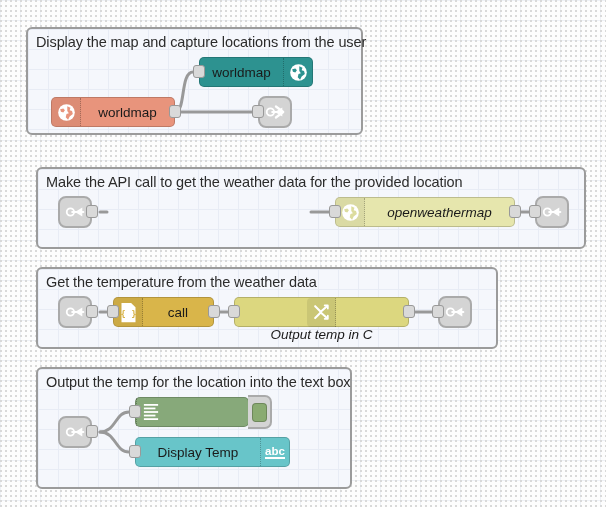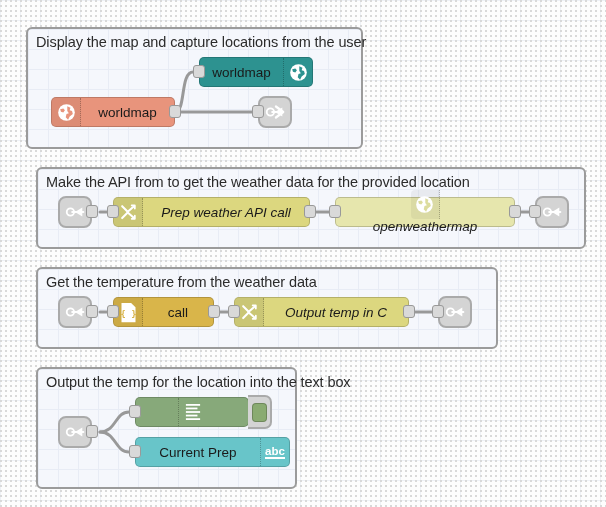--- a/index.html
+++ b/index.html
@@ -69,21 +69,20 @@
   
   .node {
     position: absolute;
     height: 30px;
     border-radius: 5px;
     box-sizing: border-box;
     border: 1px solid rgba(0,0,0,0.18);
     display: flex;
     align-items: center;
     overflow: visible;
-    justify-content: center;
   }
   .node-label {
     flex: 1;
     font-size: 13.5px;
     color: #1a1a1a;
     text-align: center;
     white-space: nowrap;
     padding: 0 6px;
   }
   .node-label.italic { font-style: italic; }
@@ -168,33 +167,33 @@
     line-height: 12px;
     font-family: Liberation Sans, sans-serif;
   }
   svg.glyph { display: block; }
 </style>
 </head>
 <body>
 
 <div id="canvas">
 
-  <div class="group" style="left:26px; top:27px; width:337px; height:122px;">
+  <div class="group" style="left:26px; top:27px; width:337px; height:108px;">
     <div class="group-title">Display the map and capture locations from the user</div>
   </div>
 
   <div class="group" style="left:36px; top:167px; width:550px; height:82px;">
-    <div class="group-title">Make the API from to get the weather data for the provided location</div>
+    <div class="group-title">Make the API call to get the weather data for the provided location</div>
   </div>
 
   <div class="group" style="left:36px; top:267px; width:462px; height:82px;">
     <div class="group-title">Get the temperature from the weather data</div>
   </div>
 
-  <div class="group" style="left:36px; top:367px; width:261px; height:122px;">
+  <div class="group" style="left:36px; top:367px; width:316px; height:122px;">
     <div class="group-title">Output the temp for the location into the text box</div>
   </div>
 
   <svg class="wires">
     <path class="wire" d="M 175 112 C 186 112, 180 72, 193 72"></path>
     <path class="wire" d="M 175 112 L 252 112"></path>
 
     <path class="wire" d="M 100 212 L 107 212"></path>
     <path class="wire" d="M 311 212 L 329 212"></path>
     <path class="wire" d="M 516 212 L 529 212"></path>
@@ -246,35 +245,22 @@
     <span>
       <svg class="glyph" width="22" height="22" viewBox="0 0 24 24">
         <path d="M3 12 a4 4 0 0 1 8 0 a4 4 0 0 1 -8 0" fill="none" stroke="#ffffff" stroke-width="2"></path>
         <path d="M9 12 L21 12" stroke="#ffffff" stroke-width="2.4" stroke-linecap="round"></path>
         <path d="M12 12 L20 7 L20 17 Z" fill="#ffffff"></path>
       </svg>
     </span>
     <span class="port out"></span>
   </div>
 
-  <div class="node" style="left:113px; top:197px; width:197px; background:#dcd77f;">
-    <span class="port in"></span>
-    <span class="icon-box left" style="background:rgba(0,0,0,0.08);">
-      <svg class="glyph" width="19" height="19" viewBox="0 0 24 24">
-        <path d="M4 4 L11 11 M4 19 L11 12" stroke="#ffffff" stroke-width="2.6" stroke-linecap="round" fill="none"></path>
-        <path d="M11 11 L19 4 M11 12 L19 19" stroke="#ffffff" stroke-width="2.6" stroke-linecap="round" fill="none"></path>
-        <path d="M16 3 L20 3 L20 7" stroke="#ffffff" stroke-width="2.2" fill="none" stroke-linecap="round" stroke-linejoin="round"></path>
-        <path d="M16 20 L20 20 L20 16" stroke="#ffffff" stroke-width="2.2" fill="none" stroke-linecap="round" stroke-linejoin="round"></path>
-      </svg>
-    </span>
-    <span class="node-label italic">Prep weather API call</span>
-    <span class="port out"></span>
-  </div>
-
-  <div class="node" style="left:335px; top:197px; width:180px; background:#e6e6ad;flex-direction:column;">
+
+  <div class="node" style="left:335px; top:197px; width:180px; background:#e6e6ad;">
     <span class="port in"></span>
     <span class="icon-box left">
       <svg class="glyph" width="19" height="19" viewBox="0 0 24 24">
         <circle cx="12" cy="12" r="10.5" fill="#ffffff"></circle>
         <path d="M4 8 L8 7 L10 9 L8 12 L5 11 Z M13 4 L17 6 L16 9 L19 10 L20 14 L16 17
                  L14 21 L11 18 L12 14 L15 13 L13 10 Z" fill="#dcdc9e"></path>
       </svg>
     </span>
     <span class="node-label italic">openweathermap</span>
     <span class="port out"></span>
@@ -307,21 +293,21 @@
     <span class="icon-box left" style="background:rgba(0,0,0,0.06);">
       <svg class="glyph" width="19" height="21" viewBox="0 0 20 24">
         <path d="M2 1 L13 1 L18 6 L18 23 L2 23 Z" fill="#ffffff"></path>
         <text x="10" y="17" font-family="DejaVu Sans Mono, monospace" font-size="10" font-weight="bold" fill="#d9b54a" text-anchor="middle">{ }</text>
       </svg>
     </span>
     <span class="node-label">call</span>
     <span class="port out"></span>
   </div>
 
-  <div class="node" style="left:234px; top:297px; width:175px; background:#dcd77f;">
+  <div class="node" style="left:234px; top:297px; width:175px; background:#dcd77f;flex-direction:column;">
     <span class="port in"></span>
     <span class="icon-box left" style="background:rgba(0,0,0,0.08);">
       <svg class="glyph" width="19" height="19" viewBox="0 0 24 24">
         <path d="M4 4 L11 11 M4 19 L11 12" stroke="#ffffff" stroke-width="2.6" stroke-linecap="round" fill="none"></path>
         <path d="M11 11 L19 4 M11 12 L19 19" stroke="#ffffff" stroke-width="2.6" stroke-linecap="round" fill="none"></path>
         <path d="M16 3 L20 3 L20 7" stroke="#ffffff" stroke-width="2.2" fill="none" stroke-linecap="round" stroke-linejoin="round"></path>
         <path d="M16 20 L20 20 L20 16" stroke="#ffffff" stroke-width="2.2" fill="none" stroke-linecap="round" stroke-linejoin="round"></path>
       </svg>
     </span>
     <span class="node-label italic">Output temp in C</span>
@@ -361,19 +347,19 @@
         <rect x="1" y="17" width="16" height="2" fill="#ffffff"></rect>
       </svg>
     </span>
     <span class="debug-btn">
       <span class="lamp"></span>
     </span>
   </div>
 
   <div class="node" style="left:135px; top:437px; width:155px; background:#68c5c9;">
     <span class="port in"></span>
-    <span class="node-label">Current Prep</span>
+    <span class="node-label">Display Temp</span>
     <span class="icon-box right">
       <span class="abc-icon">abc</span>
     </span>
   </div>
 
 </div>
 
 </body></html>

